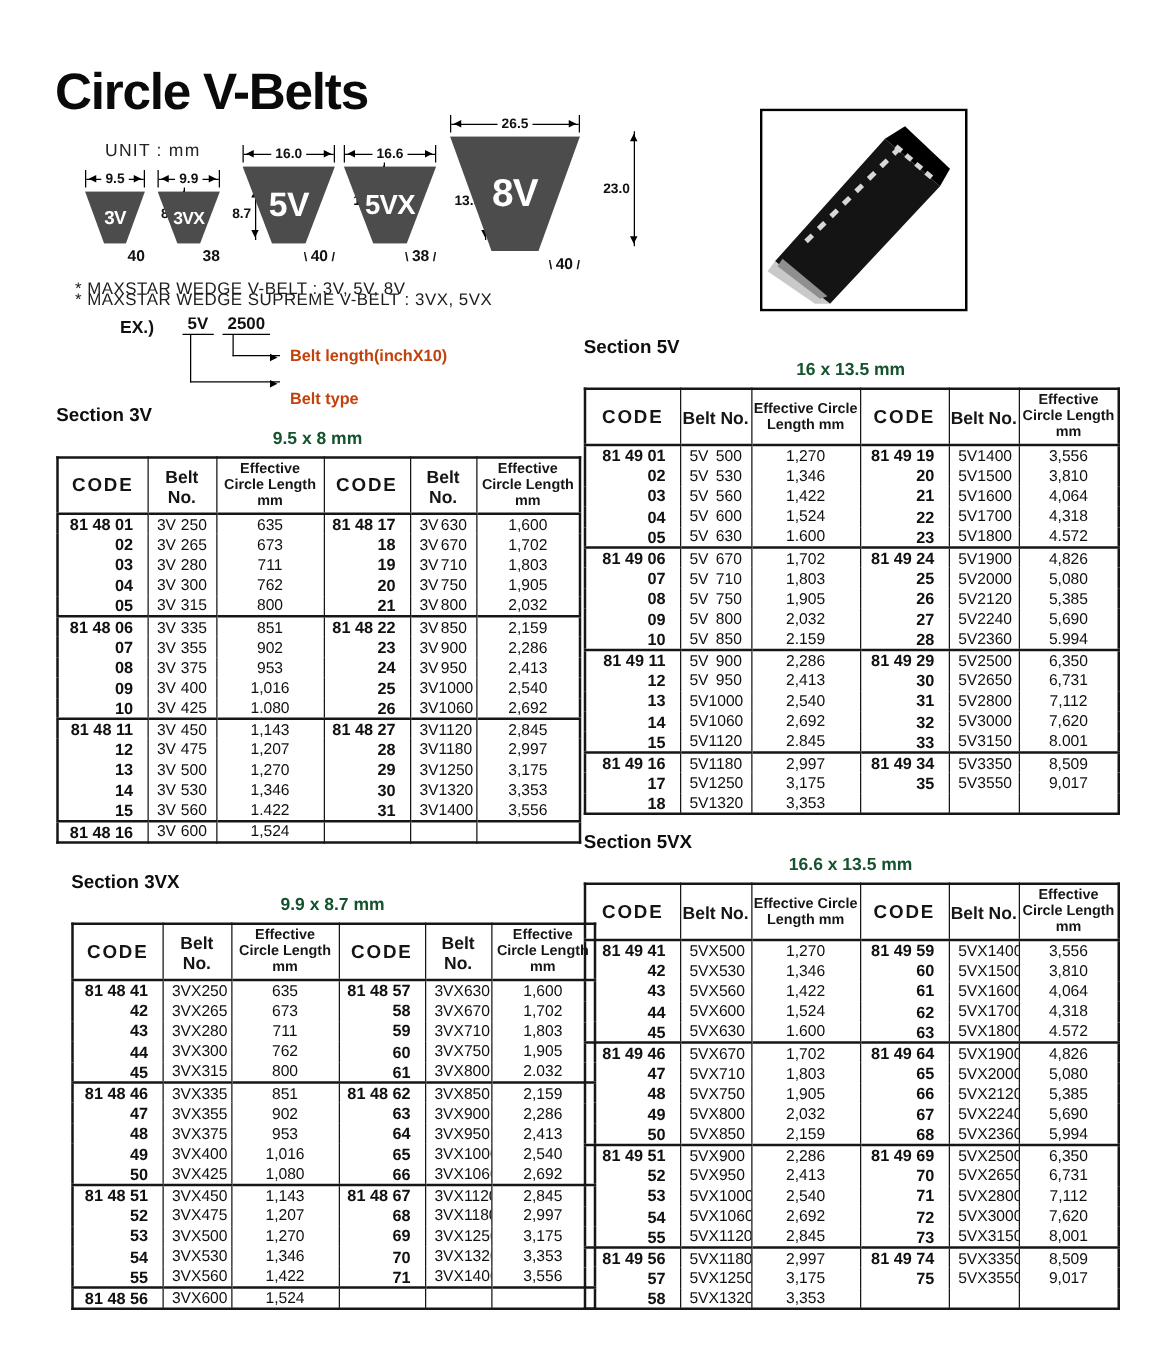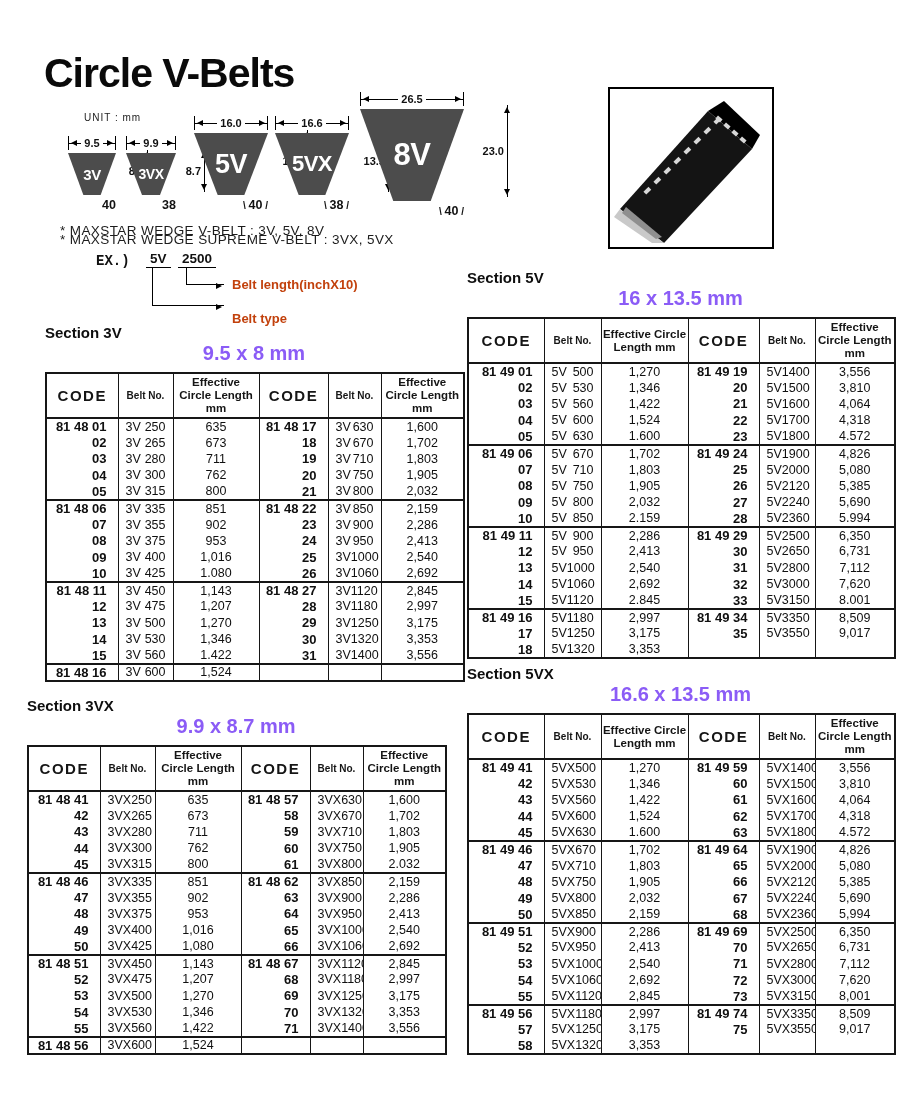--- a/index.html
+++ b/index.html
@@ -9,21 +9,21 @@
     font-family:"Liberation Sans", sans-serif; color:#111;
   }
 
   
   .page-title {
     position:absolute; left:44px; top:50px;
     font-size:41px; font-weight:900; letter-spacing:-1px; color:#0a0a0a;
   }
   .unit-label {
     position:absolute; left:84px; top:112px;
-    font-size:10px; font-weight:500; letter-spacing:1px; color:#222;text-align:center;
+    font-size:14px; font-weight:500; letter-spacing:1px; color:#222;text-align:center;
   }
 
   
   .profile { position:absolute; }
   .dim-w {
     display:flex; align-items:center; height:14px; margin-bottom:3px;
     border-left:1.5px solid #000; border-right:1.5px solid #000;
   }
   .dim-w .dl { flex:1; height:0; border-top:1.2px solid #000; position:relative; }
   .dim-w .dl.l::before {
@@ -80,63 +80,63 @@
   
   .photo-frame {
     position:absolute; left:608px; top:87px; width:166px; height:162px;
     border:2px solid #000; background:#fff;
   }
 
   
   .note { position:absolute; left:60px; font-size:13.5px; font-weight:500; letter-spacing:0.4px; color:#1c1c1c; }
   .note1 { top:195px;margin-top:28px; } .note2 { top:232px; }
 
-  .ex-prefix { position:absolute; left:96px; top:253px; font-size:14px; font-weight:600;font-family:Liberation Mono, monospace; }
+  .ex-prefix { position:absolute; left:96px; top:253px; font-size:14px; font-weight:600; }
   .ex-type   { position:absolute; left:146px; top:251px; font-size:13.5px; font-weight:700;
                border-bottom:1.5px solid #000; padding:0 4px 1px; }
   .ex-length { position:absolute; left:178px; top:251px; font-size:13.5px; font-weight:700;
                border-bottom:1.5px solid #000; padding:0 4px 1px; }
   .conn { position:absolute; border-left:1.5px solid #000; border-bottom:1.5px solid #000; }
   .conn::after {
     content:""; position:absolute; right:-1px; bottom:-4.5px;
     border:3.5px solid transparent; border-left:6px solid #000;
   }
   .conn1 { left:186px; top:268px; width:38px; height:17px; }
   .conn2 { left:152px; top:268px; width:72px; height:38px; }
   .ex-label { position:absolute; font-size:13px; font-weight:700; color:#c2410c; }
   .exl1 { left:232px; top:277px; } .exl2 { left:232px; top:298px;margin-top:13px; }
 
   
   .tblwrap { position:absolute; }
   .tbl-title { font-weight:700; font-size:15px; color:#0e0e0e; }
-  .tbl-sub   { text-align:center; font-weight:700; font-size:20px; margin-top:1px; color:#8b5cf6; }
+  .tbl-sub   { text-align:center; font-weight:700; font-size:14px; margin-top:1px; color:#14532d; }
   .tblwrap table {
     border-collapse:collapse; table-layout:fixed; width:100%;
     margin-top:7px; border:2px solid #161616;
   }
   .tblwrap th {
     border-left:1.5px solid #161616; border-bottom:2px solid #161616;
     font-weight:600; color:#151515; text-align:center; vertical-align:middle; padding:2px 1px;
   }
   .tblwrap th:first-child { border-left:none; }
   .tblwrap th.th-code { font-size:15px; letter-spacing:1.5px; height:40px; }
-  .tblwrap th.th-belt { font-size:10px; }
+  .tblwrap th.th-belt { font-size:14px; }
   .tblwrap th.th-ecl  { font-size:11.5px; line-height:13px; font-weight:600; }
   .tblwrap td {
     border-left:1.5px solid #161616; height:16.4px; padding:0;
     font-size:12.5px; color:#101010; vertical-align:middle; overflow:hidden; white-space:nowrap;
   }
   .tblwrap td:first-child { border-left:none; }
   .tblwrap tr.grp td { border-top:2px solid #161616; }
   .tblwrap td.c-code { text-align:right; padding-right:11px; font-weight:700; font-size:13px; }
   .tblwrap td.c-len  { text-align:center; font-weight:500; }
   .tblwrap td.c-belt .bwrap { display:flex; justify-content:space-between; padding:0 7px; }
   .t3v  { left:45px;  top:324px; width:418px; }
   .t5v  { left:467px; top:269px; width:427px; }
-  .t3vx { left:27px;  top:697px; width:418px; }
+  .t3vx { left:57px;  top:697px; width:418px; }
   .t5vx { left:467px; top:665px; width:427px; }
 </style>
 </head>
 <body>
 
 <h1 class="page-title">Circle V-Belts</h1>
 <div class="unit-label">UNIT : mm</div>
 
 <div class="profile p3v">
   <div class="dim-w">

